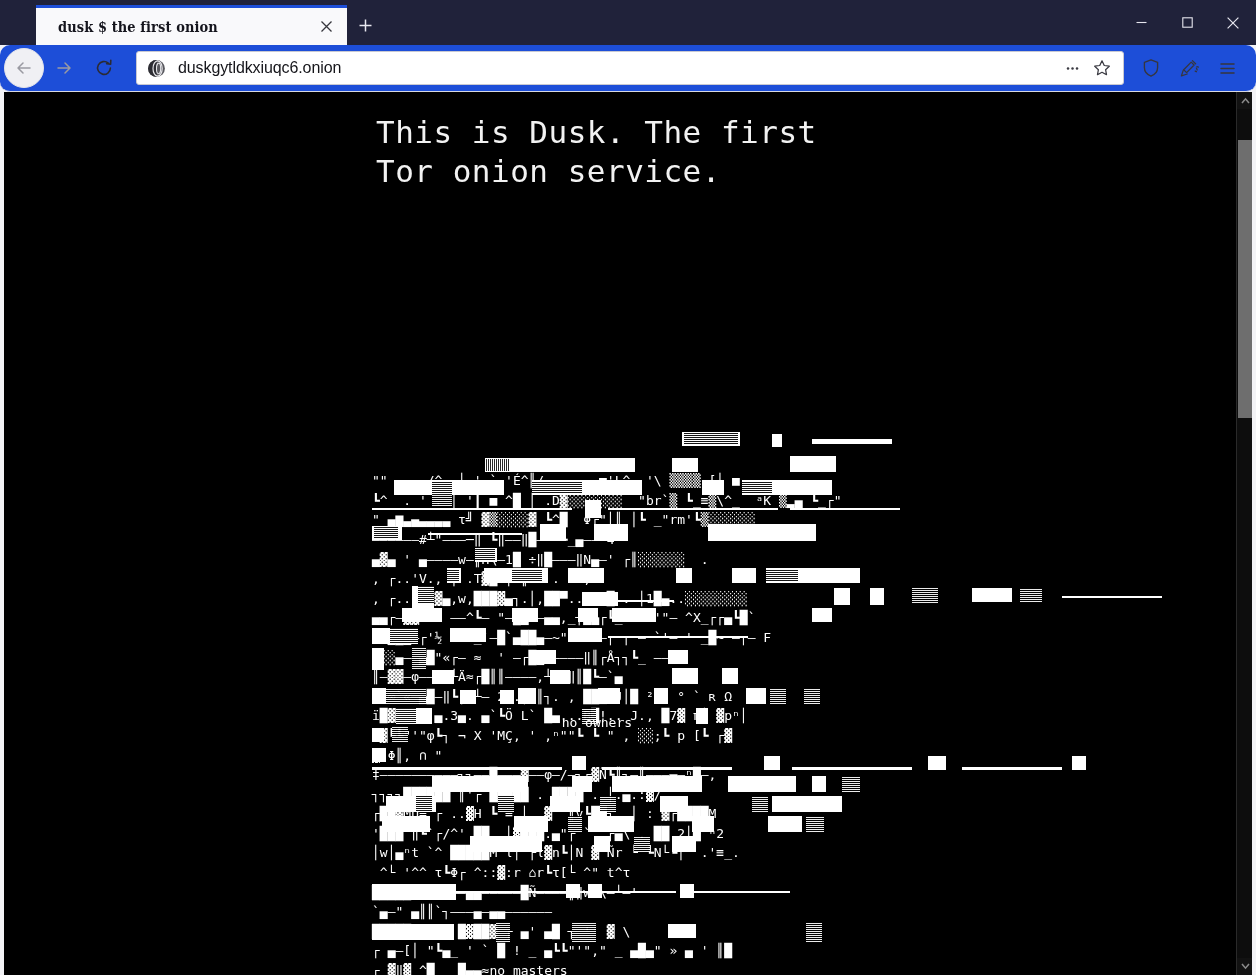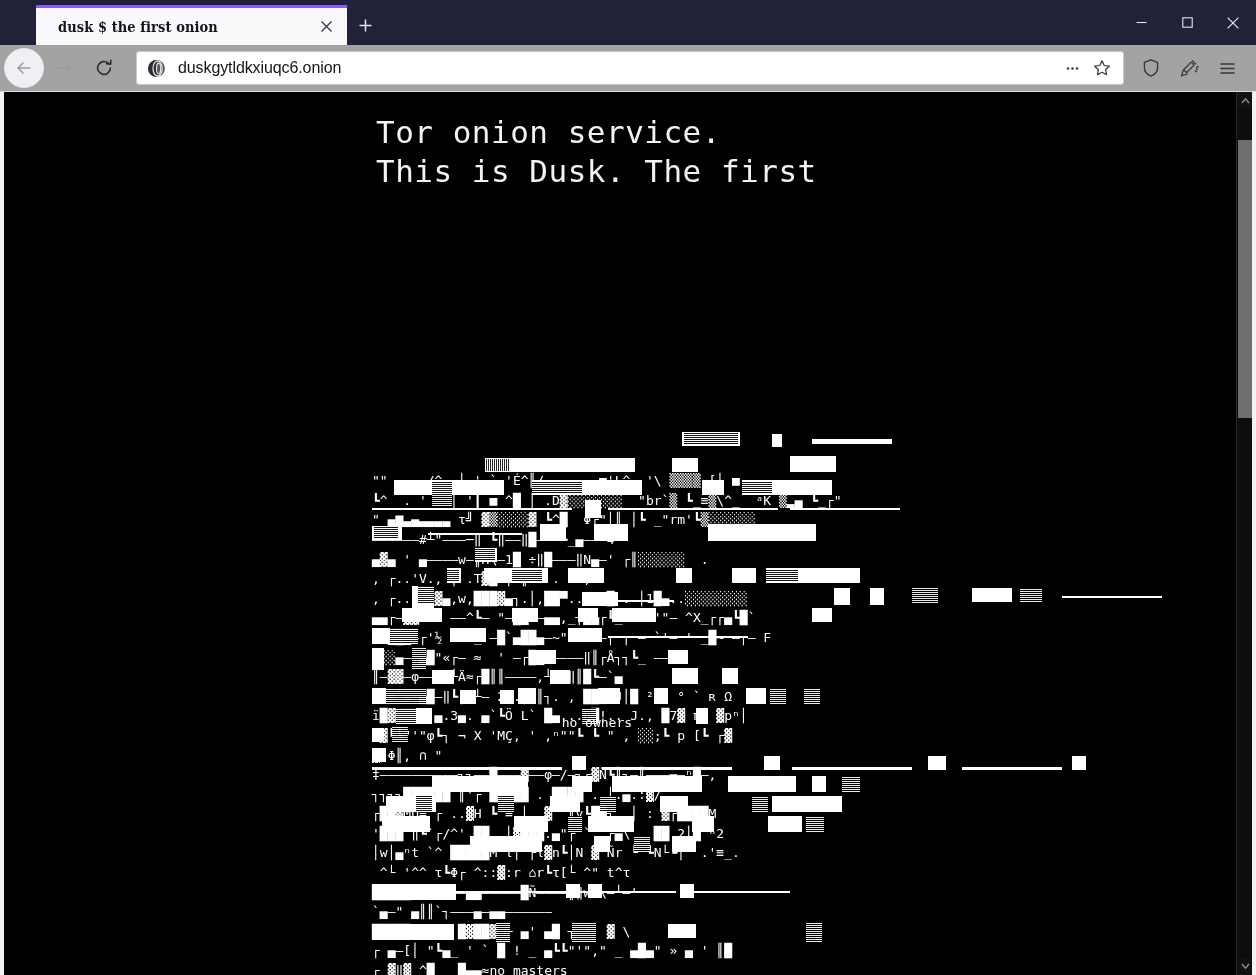--- a/index.html
+++ b/index.html
@@ -41,21 +41,21 @@
   }
 
   .tab {
     position: relative;
     width: 311px;
     height: 40px;
     background: #f9f9fb;
     display: flex;
     align-items: center;
     padding: 0 8px 0 22px;
-    border-top: 3px solid #8b5cf6;
+    border-top: 3px solid #1d4ed8;
     overflow: hidden;
   }
 
   .tab-title {
     flex: 1;
     font-family: "DejaVu Serif", serif;
     font-weight: bold;
     font-size: 14px;
     color: #14141c;
     white-space: nowrap;
@@ -90,25 +90,26 @@
     display: flex; align-items: center; justify-content: center;
     color: #e6e6ee;
   }
 
   
   .navbar {
     position: absolute;
     left: 0; top: 45px;
     width: 1256px;
     height: 47px;
-    background: #a3a3a3;
+    background: #1d4ed8;
     display: flex;
     align-items: center;
     padding: 0 10px 0 4px;
     border-bottom: 1px solid #d9d9e0;
+    border-radius: 10px;
   }
 
   .navbtn {
     width: 40px; height: 40px;
     display: flex; align-items: center; justify-content: center;
     flex: 0 0 auto;
     border-radius: 50%;
   }
   .navbtn.back { background: #f0f0f4; border: 1px solid #e4e4ea; }
   .navbtn svg { display: block; }
@@ -403,22 +404,22 @@
       </svg>
     </div>
   </div>
 
   <div class="leftedge"></div>
 
   <div class="viewport">
     <div class="page">
 
       <div class="hero">
+        <div class="hero-line">This is Dusk. The first</div>
         <div class="hero-line">Tor onion service.</div>
-        <div class="hero-line">This is Dusk. The first</div>
       </div>
 
       <div class="art">
         <div class="art-rows"><div class="art-row">""  _ ┌/^  └ ' ` 'É^║/  .  ┌-■'L^  '\ ▒▒▒▒ [│ ■ . ▃▃▃  ▄</div><div class="art-row">┗^  . ' . │ '┃ ■ ^█ │ .D▓░░░░░░░  "br`▒ ┗_≡▒\^_  ᵃK ▒▂▄ ┗_┌"</div><div class="art-row">" ▄▆▃▄▃▃▃▃ τ╝ ▓▒░░░░▓ ┗^█  Φ┌"│║ │┗ _"rm'┗▒░░░░░░</div><div class="art-row">——————#┴"———─‖ ┗‖——‖█———┗_▄——^4—</div><div class="art-row">▄▓▄ ' ▄————w—║H\—1█ ÷‖█———‖N▄—' ┌║░░░░░░  .</div><div class="art-row">, ┌..'V., ┌ .T▓█—┤ ║M  .  ╝, .</div><div class="art-row">, ┌..,.║▓▄,w,███▓▄┐.│,██▀....Æ█ . │1█▄..░░░░░░░░</div><div class="art-row">▄▄┌—▓▓——" ——^┗— "—█▄——▄▄,_┐▄▄┌┗_1Ω——'"— ^X_┌┌▄┗█`</div><div class="art-row">—`▄█▄—┌'½ ʀ' _`—█`▄██▄—~" ┗ ——┌ ┌ — `'— ' _█~ —┌— F</div><div class="art-row">▒░░▄——▄█"«┌— ≈  ' —┌█▄—————‖║┌Å┐┐┗_ —— —</div><div class="art-row">║—▓▓—φ———─┴Ä≈┌█║║————,┴—≈‖║█┗—`▄</div><div class="art-row">`—∞`«─▄█—‖┗┌T┴— 2 .│`║┐. , ██▄ J│█ ²,J ° ` ʀ Ω</div><div class="art-row">ï█▓▓▓." ▄.3▄. ▄`┗Ö L` █▄...B█!.. J., █7▓ π│ ▓pⁿ│</div><div class="art-row">,▓┗┗"'"φ┗┐ ¬ X 'MÇ, ' ,ⁿ""┗ ┗ " , ░░;┗ p [┗ ┌▓</div><div class="art-row">▓'Φ║, ∩ "</div><div class="art-row">‡——————————┐┐——█———▓——φ—/—┐┌▓Ñ┗║┐—║———▄—ⁿ█—,</div><div class="art-row">┐┐┐┐██████ ║'┌ █████ . ████ . │.▄.:▓/</div><div class="art-row">┌██▓MÜ=`┌ ..▓H ┗ =.│. ▓ `║v┗██┐ .│ : ▓┌████M</div><div class="art-row">'███ ‖┗`┌/^' ██ .│▓███.▄"┌ ` .┌▄\ . ██ 2│█ ⁿ2</div><div class="art-row">│w│▄ⁿt `^ █████M'τ│ ┌τ▓n┗│N ▓ Ñr └ ┗N└┗│" .'≡_.</div><div class="art-row"> ^└ '^^ τ┗Φ┌ ^::▓:r ⌂r┗τ[└ ^" t^τ</div><div class="art-row">█████————w——▄▄—————█Ñ————║‖w—\—┴—'</div><div class="art-row">`▄—" ▄║║`┐———▄—▄▄——————</div><div class="art-row">█████"— ]▓ █▓██▓ ┌ ▄' ▄█ ┐ '' ▓ \</div><div class="art-row">┌ ▄—[│ "┗▄_ ' ` █ ! _ ▄┗┗"'"," _ ▄█▄" » ▄ ' ║█</div><div class="art-row">┌ ▓‖▓ ^█_  █▄▄≈no masters</div></div>
 
         
         <div class="blk" style="left:310px;top:0px;width:58px;height:14px;"></div>
         <div class="blk dither" style="left:312px;top:1px;width:54px;height:12px;"></div>
         <div class="blk" style="left:400px;top:2px;width:10px;height:13px;"></div>
         <div class="blk" style="left:440px;top:7px;width:80px;height:5px;"></div>

